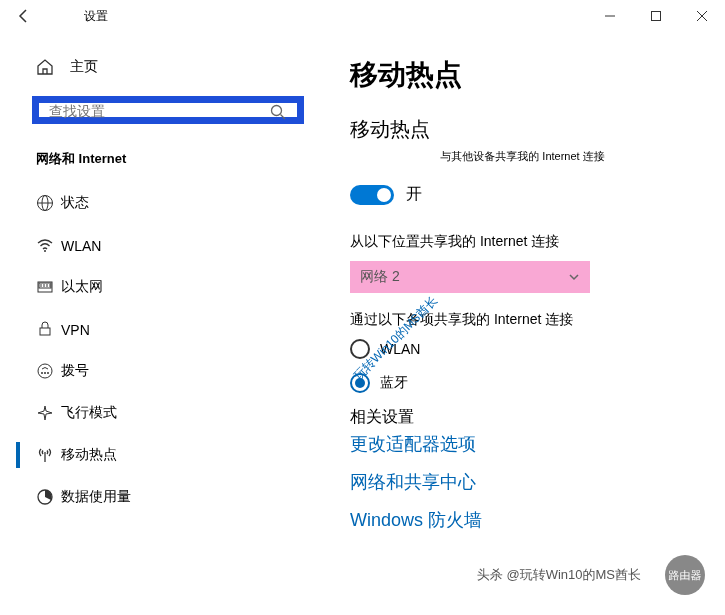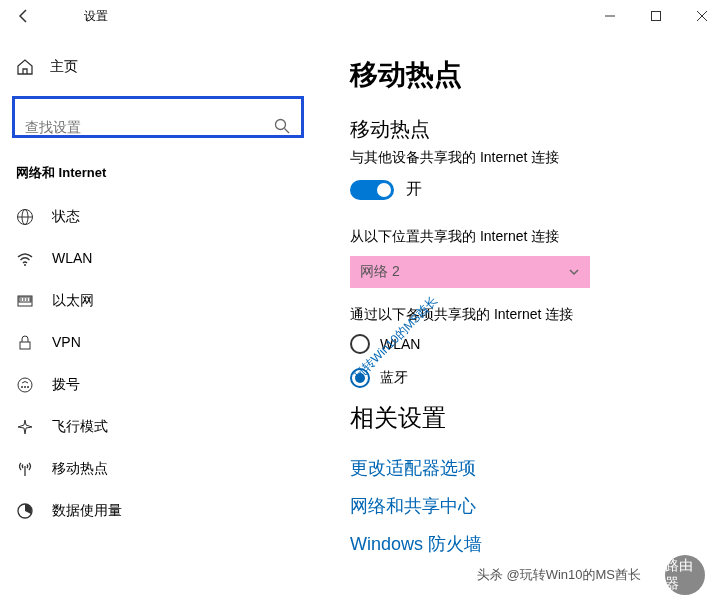--- a/index.html
+++ b/index.html
@@ -4,44 +4,44 @@
 <style>
 * { margin: 0; padding: 0; box-sizing: border-box; font-family: "Segoe UI", "Microsoft YaHei", sans-serif; }
 body { width: 725px; height: 615px; background: #fff; overflow: hidden; position: relative; }
 .titlebar { height: 32px; display: flex; align-items: center; justify-content: space-between; }
 .titlebar-left { display: flex; align-items: center; height: 100%; gap: 28px; }
 .back-btn { width: 48px; height: 100%; display: flex; align-items: center; justify-content: center; }
 .app-title { font-size: 12px; margin-left: 8px; }
 .win-controls { display: flex; height: 100%; }
 .win-btn { width: 46px; height: 100%; display: flex; align-items: center; justify-content: center; }
 .main { display: flex; height: calc(100% - 32px); }
-.sidebar { width: 320px; padding: 16px 16px 0 12px; overflow: hidden; }
+.sidebar { width: 320px; padding: 16px 16px 0 32px; overflow: hidden; }
 .home-row { display: flex; align-items: center; gap: 16px; padding: 10px 4px; }
 .home-label { font-size: 14px; }
-.search-box { margin: 10px 0 18px 0; height: 42px; border: 3px solid #1d4ed8; display: flex; align-items: flex-end; padding: 0 10px; }
+.search-box { margin: 10px 0 18px 0; height: 28px; border: 7px solid #1d4ed8; display: flex; align-items: flex-start; padding: 0 10px; }
 .search-box input { flex: 1; border: none; outline: none; font-size: 14px; color: #666; background: transparent; }
 .cat-header { font-size: 13px; font-weight: 600; padding: 8px 4px 14px 4px; }
-.nav-item { display: flex; align-items: flex-start; gap: 18px; padding: 12px 4px; font-size: 14px; position: relative; }
+.nav-item { display: flex; align-items: flex-end; gap: 7px; padding: 12px 4px; font-size: 14px; position: relative; }
 .nav-item.active::before { content: ""; position: absolute; left: -16px; top: 8px; bottom: 8px; width: 4px; background: #0066b4; }
 .icon { width: 18px; height: 18px; display: flex; align-items: center; justify-content: center; color: #333; }
 .content { flex: 1; padding: 24px 30px 0 30px; overflow: hidden; }
 .page-title { font-size: 28px; font-weight: 600; margin-bottom: 22px; }
 .section-title { font-size: 20px; margin-bottom: 6px; }
-.desc { font-size: 14px; margin-bottom: 12px; }
+.desc { font-size: 11px; margin-bottom: 20px; text-align: center; }
 .toggle-row { display: flex; align-items: center; gap: 12px; margin-bottom: 28px; }
 .toggle { width: 44px; height: 20px; background: #0078d4; border-radius: 10px; position: relative; }
 .toggle::after { content: ""; position: absolute; right: 3px; top: 3px; width: 14px; height: 14px; background: #fff; border-radius: 50%; }
 .label2 { font-size: 14px; margin-bottom: 10px; }
 .dropdown { width: 240px; height: 32px; background: #f9a8d4; display: flex; align-items: center; justify-content: space-between; padding: 0 10px; font-size: 14px; color: #555; margin-bottom: 18px; }
 .radio-row { display: flex; align-items: center; gap: 10px; margin-bottom: 14px; font-size: 14px; }
 .radio { width: 20px; height: 20px; border: 2px solid #333; border-radius: 50%; position: relative; }
 .radio.checked::after { content: ""; position: absolute; top: 3px; left: 3px; width: 10px; height: 10px; background: #0066b4; border-radius: 50%; }
 .radio.checked { border-color: #0066b4; }
 .devices-row { font-size: 14px; margin: 24px 0 28px 0; }
-.section-title2 { font-size: 24px; margin-bottom: 22px; }
+.section-title2 { font-size: 16px; margin-bottom: 4px; }
 .link { color: #0066b4; font-size: 18px; display: block; margin-bottom: 14px; }
 .watermark { position: absolute; color: #0066b4; font-size: 12px; transform: rotate(-45deg); left: 340px; top: 330px; pointer-events: none; }
 .footer-mark { position: absolute; bottom: 20px; right: 20px; display: flex; align-items: center; gap: 24px; font-size: 13px; color: #555; pointer-events: none; }
 .logo-circ { width: 40px; height: 40px; border-radius: 50%; background: #888; display: flex; align-items: center; justify-content: center; color: #fff; font-size: 20px; }
 </style>
 </head>
 <body>
 
 <div class="titlebar">
   <div class="titlebar-left">
@@ -202,15 +202,15 @@
     <a class="link">更改适配器选项</a>
     <a class="link">网络和共享中心</a>
     <a class="link">Windows 防火墙</a>
   </div>
 </div>
 
 <div class="watermark">玩转Win10的MS酋长</div>
 <div class="footer-mark">
   <span>头杀 @玩转Win10的MS酋长</span>
   <div class="logo-circ">
-      <span style="font-size:14px">路由器</span>
+      <span style="font-size:11px">路由器</span>
     </div>
 </div>
 
 </body></html>

